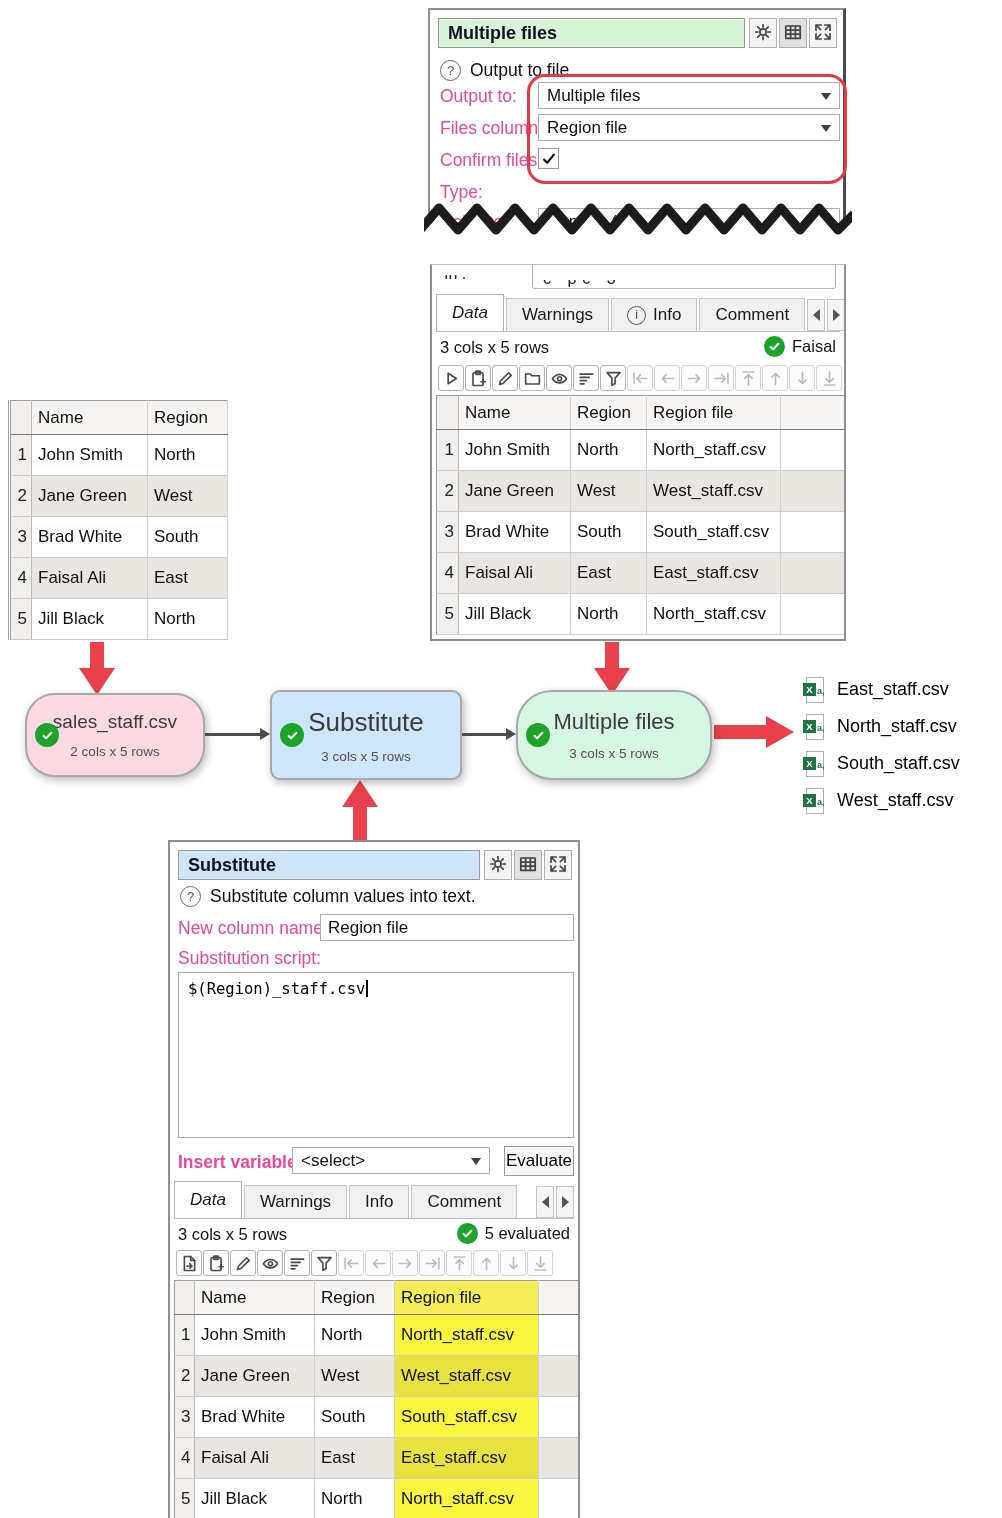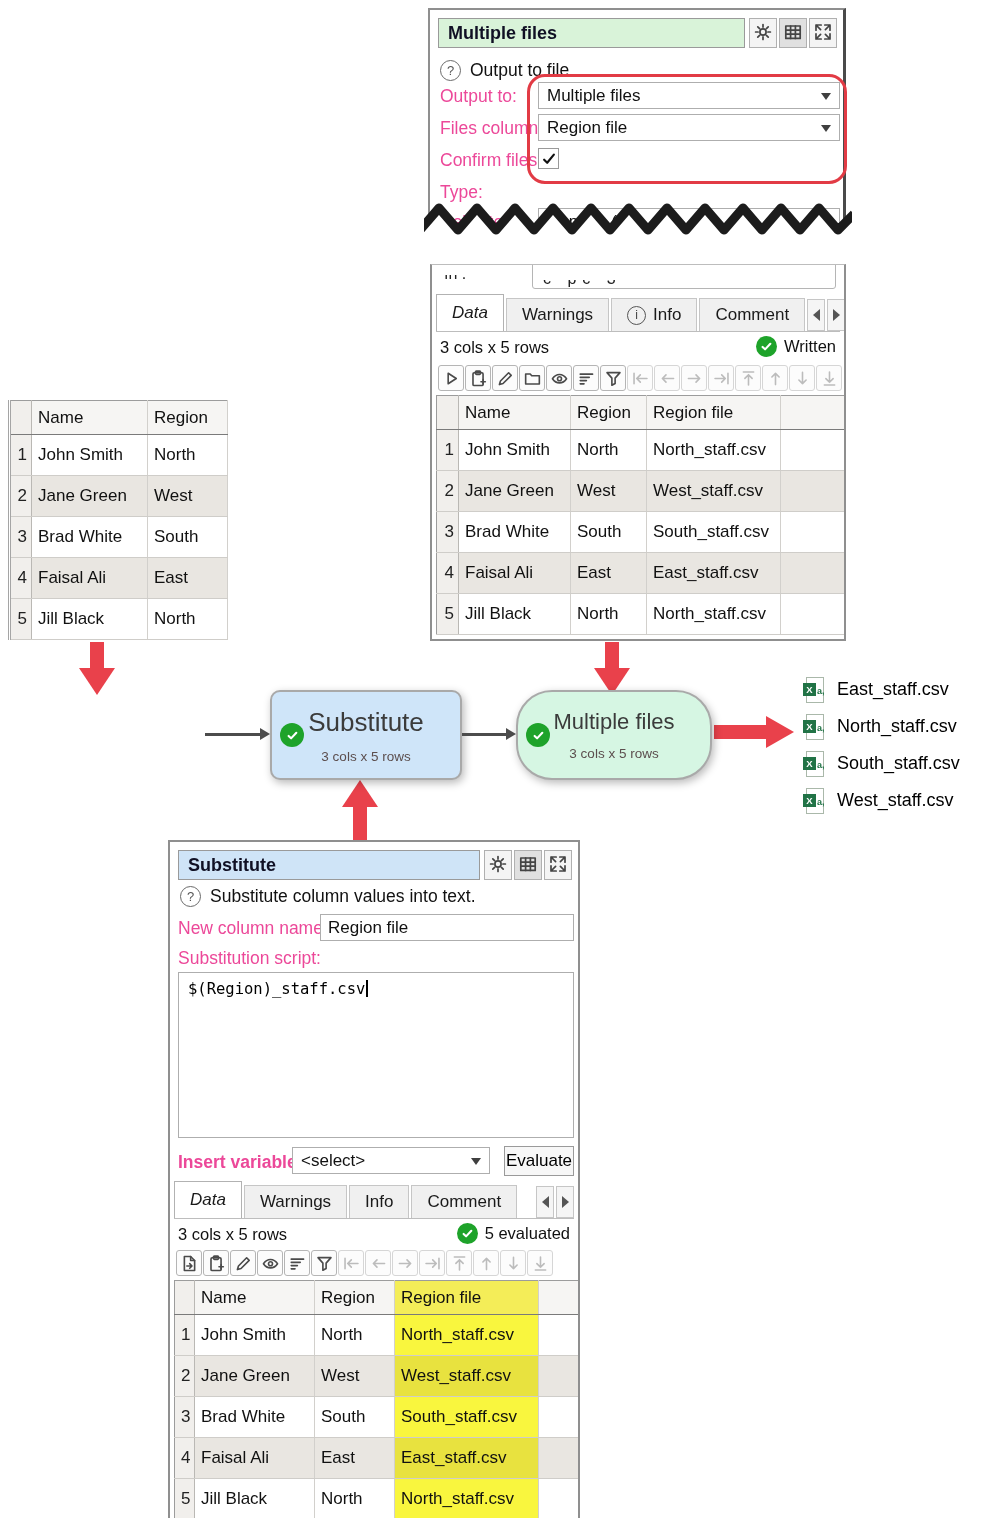--- a/index.html
+++ b/index.html
@@ -244,21 +244,21 @@
           </button>
       </div>
     </div>
     <div class="status" style="left:8px;top:73px;">3 cols x 5 rows</div>
     <div class="badge" style="right:8px;top:71px;">
       <span class="gcheck">
           <svg viewBox="0 0 20 20" fill="none" stroke="#fff" stroke-width="2.8" stroke-linecap="round" stroke-linejoin="round">
             <path d="M4.8 10.6l3.3 3.2 7-7.4"></path>
           </svg>
         </span>
-      <span>Written</span>
+      <span>Faisal</span>
     </div>
     <div class="toolbar" style="left:6px;top:100px;">
         <button class="tool">
           <svg viewBox="0 0 20 20" fill="none" stroke="currentColor" stroke-width="1.7" stroke-linecap="round" stroke-linejoin="round">
             <path d="M6.5 4.5l8.5 5.5-8.5 5.5z"></path>
           </svg>
         </button>
         <button class="tool">
           <svg viewBox="0 0 20 20" fill="none" stroke="currentColor" stroke-width="1.7" stroke-linecap="round" stroke-linejoin="round">
             <rect x="4.2" y="4" width="10.6" height="13.4" rx="1.2"></rect>
@@ -397,20 +397,31 @@
 
   <div class="rsv" style="left:605px;top:642px;height:28px;"></div>
   <div class="rhd" style="left:594px;top:668px;"></div>
 
   <div class="rhu" style="left:342px;top:780px;"></div>
   <div class="rsv" style="left:353px;top:805px;height:36px;"></div>
 
   <div class="rsh" style="left:714px;top:725px;width:54px;"></div>
   <div class="rhr" style="left:766px;top:716px;"></div>
 
+  <div class="node" style="left:25px;top:693px;width:180px;height:84px;border-radius:30px;background:#fbd9e2;">
+    <span class="ncheck">
+        <span class="gcheck">
+          <svg viewBox="0 0 20 20" fill="none" stroke="#fff" stroke-width="2.8" stroke-linecap="round" stroke-linejoin="round">
+            <path d="M4.8 10.6l3.3 3.2 7-7.4"></path>
+          </svg>
+        </span>
+      </span>
+    <span class="ntitle" style="font-size:19px;">sales_staff.csv</span>
+    <span class="nsub">2 cols x 5 rows</span>
+  </div>
   <div class="conn" style="left:205px;top:733px;width:57px;"></div>
   <div class="connhead" style="left:260px;top:728px;"></div>
 
   <div class="node" style="left:270px;top:690px;width:192px;height:90px;border-radius:10px;background:#cfe5f9;">
     <span class="ncheck">
         <span class="gcheck">
           <svg viewBox="0 0 20 20" fill="none" stroke="#fff" stroke-width="2.8" stroke-linecap="round" stroke-linejoin="round">
             <path d="M4.8 10.6l3.3 3.2 7-7.4"></path>
           </svg>
         </span>

